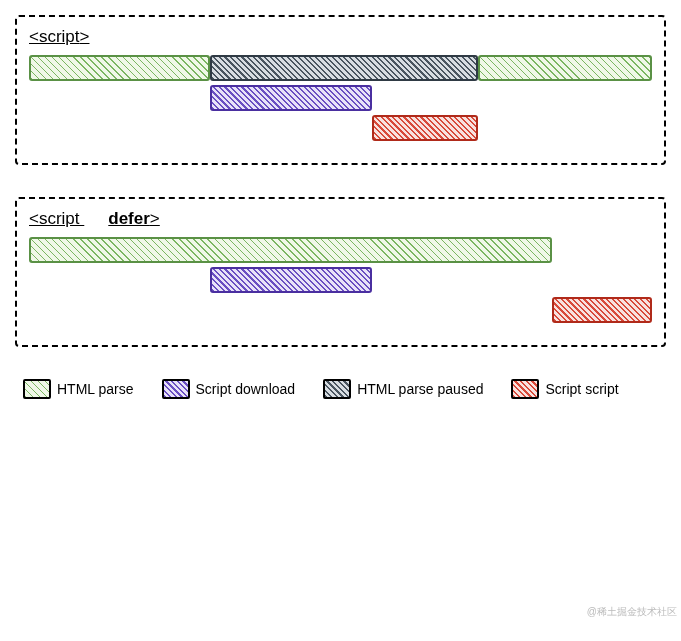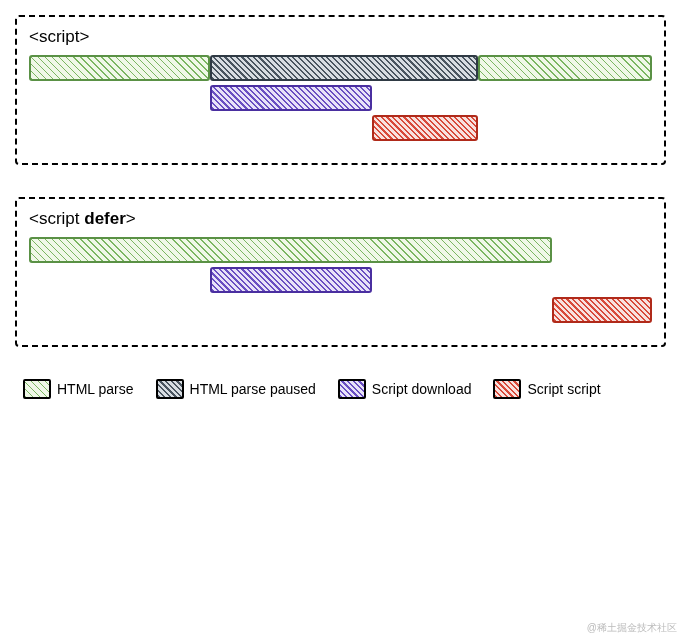--- a/index.html
+++ b/index.html
@@ -10,60 +10,61 @@
     font-family: "Comic Sans MS", cursive, sans-serif;
     background: #fff;
     color: #000;
   }
   .panel {
     border: 2px dashed #000;
     border-radius: 4px;
     padding: 10px 12px 18px 12px;
     margin-bottom: 32px;
     position: relative;
+    text-decoration: underline;
   }
   .panel-title {
     font-size: 17px;
     margin-bottom: 8px;
     font-weight: normal;
   }
-  .panel-title b { font-weight: bold; }
+  .panel-title b { font-weight: bold; margin-left: 24px; }
   .track {
     position: relative;
     width: 100%;
     height: 90px;
   }
   .bar {
     position: absolute;
     height: 26px;
     border: 2px solid;
     border-radius: 3px;
   }
   .hatch-green { background-image: repeating-linear-gradient(45deg, #7bb661 0, #7bb661 1px, transparent 1px, transparent 5px); border-color: #5a9145; background-color: #f0f8e8; }
   .hatch-slate { background-image: repeating-linear-gradient(45deg, #4a5560 0, #4a5560 1.5px, transparent 1.5px, transparent 4px); border-color: #2f3a44; background-color: #d8dde2; }
   .hatch-purple { background-image: repeating-linear-gradient(45deg, #6a4fc2 0, #6a4fc2 1.5px, transparent 1.5px, transparent 4px); border-color: #4a2fa0; background-color: #e8e2f8; }
   .hatch-red { background-image: repeating-linear-gradient(45deg, #d84a3a 0, #d84a3a 1.5px, transparent 1.5px, transparent 4px); border-color: #b02a1a; background-color: #f8e2df; }
 
   .legend {
     display: flex;
-    gap: 22px;
+    gap: 28px;
     padding-left: 8px;
     font-size: 14px;
     align-items: flex-end;
   }
   .legend-item { display: flex; align-items: center; gap: 6px; }
   .swatch {
     width: 28px;
     height: 20px;
     border: 2px solid;
     border-radius: 2px;
   }
   .watermark {
     position: fixed;
-    bottom: 6px;
+    bottom: 22px;
     right: 4px;
     font-size: 10px;
     color: #bbb;
     font-family: sans-serif;
   }
 </style>
 </head>
 <body>
 
 <div id="panels">
@@ -86,26 +87,26 @@
       </div>
     </div>
   </div>
 
 <div class="legend" id="legend">
     <div class="legend-item">
       <div class="swatch hatch-green"></div>
       <span>HTML parse</span>
     </div>
     <div class="legend-item">
+      <div class="swatch hatch-purple"></div>
+      <span>Script download</span>
+    </div>
+    <div class="legend-item">
       <div class="swatch hatch-slate"></div>
       <span>HTML parse paused</span>
-    </div>
-    <div class="legend-item">
-      <div class="swatch hatch-purple"></div>
-      <span>Script download</span>
     </div>
     <div class="legend-item">
       <div class="swatch hatch-red"></div>
       <span>Script script</span>
     </div>
   </div>
 
 <div class="watermark">@稀土掘金技术社区</div>
 
 </body></html>

